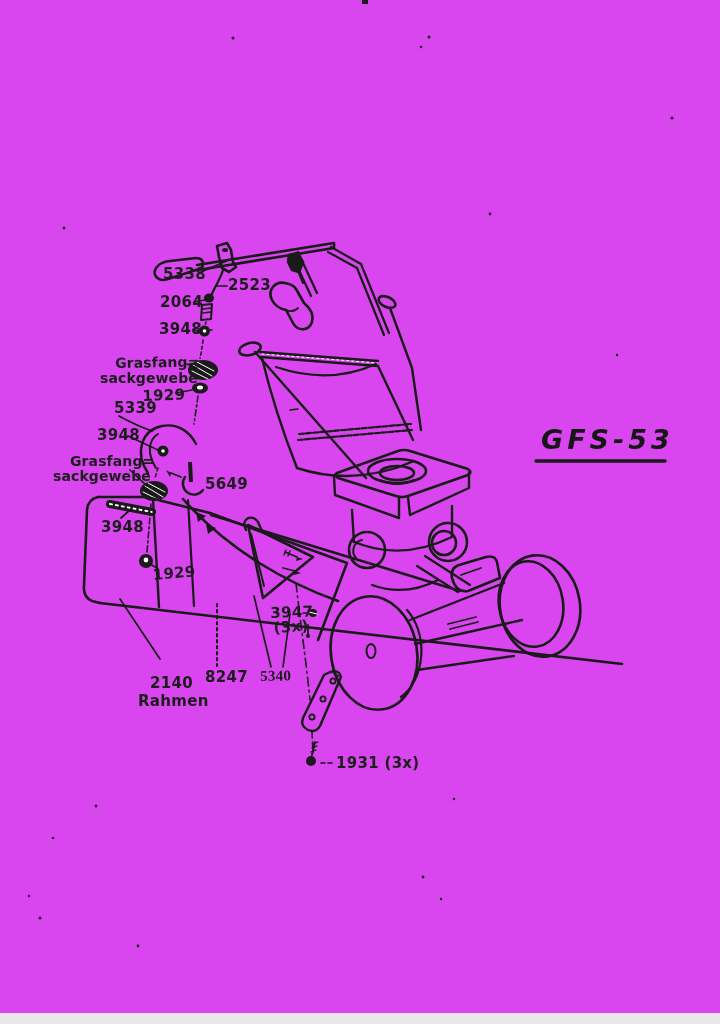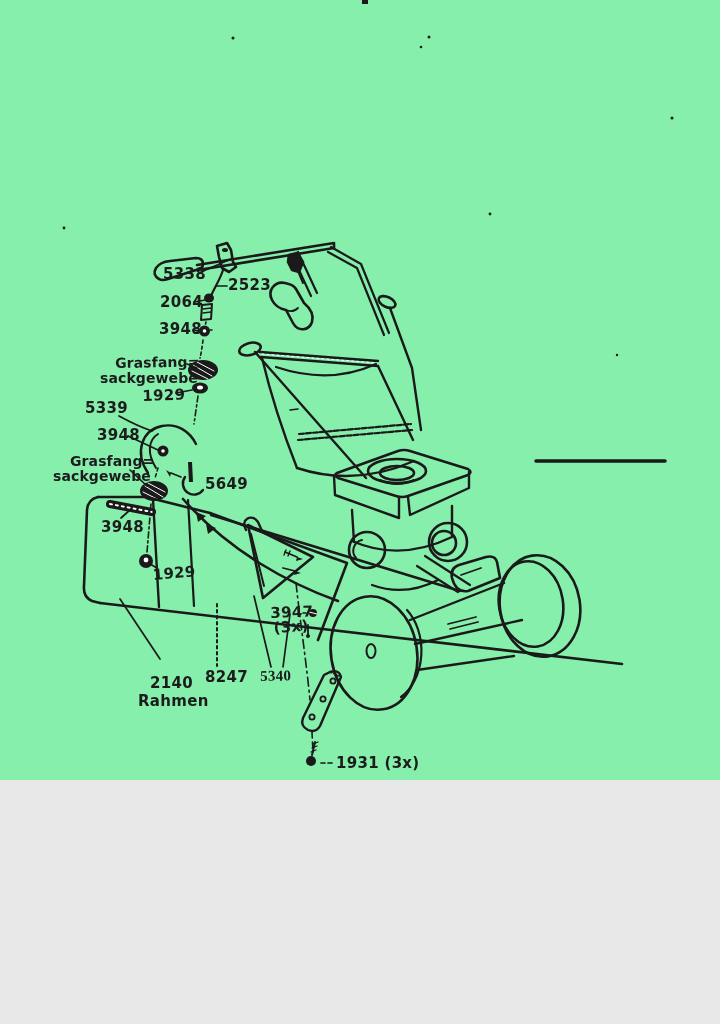--- a/index.html
+++ b/index.html
@@ -1,19 +1,19 @@
 <!DOCTYPE html>
 <html><head>
 <meta charset="utf-8">
 <style>
   html,body{margin:0;padding:0;background:#e8e8e8;}
   #page{
     position:relative;
-    width:720px;height:780px;
-    background:#86efac;
+    width:720px;height:1013px;
+    background:#d946ef;
     overflow:hidden;
     font-family:"DejaVu Sans", sans-serif;
   }
   #art{position:absolute;left:0;top:0;}
   .lbl{
     position:absolute;
     font:700 15px "DejaVu Sans", sans-serif;
     color:#1c1c1c;
     letter-spacing:.3px;
     white-space:nowrap;
@@ -242,30 +242,31 @@
     </g>
   </svg>
 
   <div class="lbl" style="left:163px;top:265px" data-name="label-5338">5338</div>
   <div class="lbl" style="left:228px;top:276px" data-name="label-1352">2523</div>
   <div class="lbl" style="left:160px;top:293px" data-name="label-1164">2064</div>
   <div class="lbl" style="left:159px;top:320px" data-name="label-3948-a">3948</div>
   <div class="lbl sm" style="left:115px;top:355px" data-name="label-grasfang-a-1">Grasfang=</div>
   <div class="lbl sm" style="left:100px;top:370px" data-name="label-grasfang-a-2">sackgewebe</div>
   <div class="lbl" style="left:142px;top:387px" data-name="label-1929-a">1929</div>
-  <div class="lbl" style="left:85px;top:399px" data-name="label-5339">5339</div>
+  <div class="lbl" style="left:114px;top:399px" data-name="label-5339">5339</div>
   <div class="lbl" style="left:97px;top:426px" data-name="label-3948-b">3948</div>
   <div class="lbl sm" style="left:70px;top:453px" data-name="label-grasfang-b-1">Grasfang=</div>
   <div class="lbl sm" style="left:53px;top:468px" data-name="label-grasfang-b-2">sackgewebe</div>
   <div class="lbl" style="left:205px;top:475px" data-name="label-5649">5649</div>
   <div class="lbl" style="left:101px;top:518px" data-name="label-3948-c">3948</div>
   <div class="lbl" style="left:152px;top:566px" data-name="label-1929-b">1929</div>
   <div class="lbl" style="left:270px;top:604px" data-name="label-3947">3947</div>
   <div class="lbl" style="left:273px;top:619px" data-name="label-3947-qty">(3x)</div>
   <div class="lbl" style="left:138px;top:692px" data-name="label-rahmen">Rahmen</div>
   <div class="lbl" style="left:150px;top:674px" data-name="label-5337">2140</div>
   <div class="lbl" style="left:205px;top:668px" data-name="label-5731">8247</div>
   <div class="lbl" style="left:260px;top:668px" data-name="label-5340">5340</div>
   <div class="lbl" style="left:336px;top:754px" data-name="label-1935">1931 (3x)</div>
 
+  <div id="model-title" data-name="model-title">GFS-53</div>
 
   <div id="scan-edge" data-name="scan-edge-shadow"></div>
 </div>
 
 </body></html>

